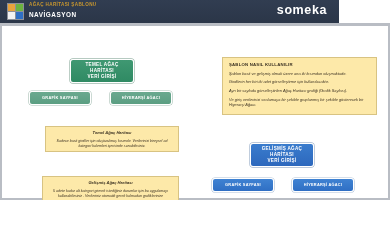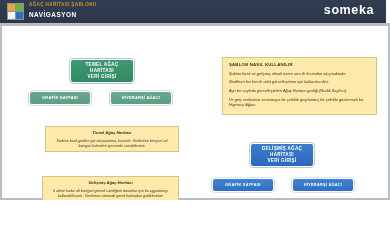--- a/index.html
+++ b/index.html
@@ -11,21 +11,21 @@
     width: 390px;
     height: 200px;
     overflow: hidden;
     font-family: "Liberation Sans", sans-serif;
     -webkit-font-smoothing: antialiased;
   }
 
   
   #app-header {
     position: relative;
-    width: 386px;
+    width: 339px;
     height: 23px;
     background: #2e3a4d;
     background: linear-gradient(to bottom, #313d51 0%, #2b3648 100%);
     box-sizing: border-box;
   }
   #logo-mark {
     position: absolute;
     left: 7px;
     top: 3px;
     width: 17px;

